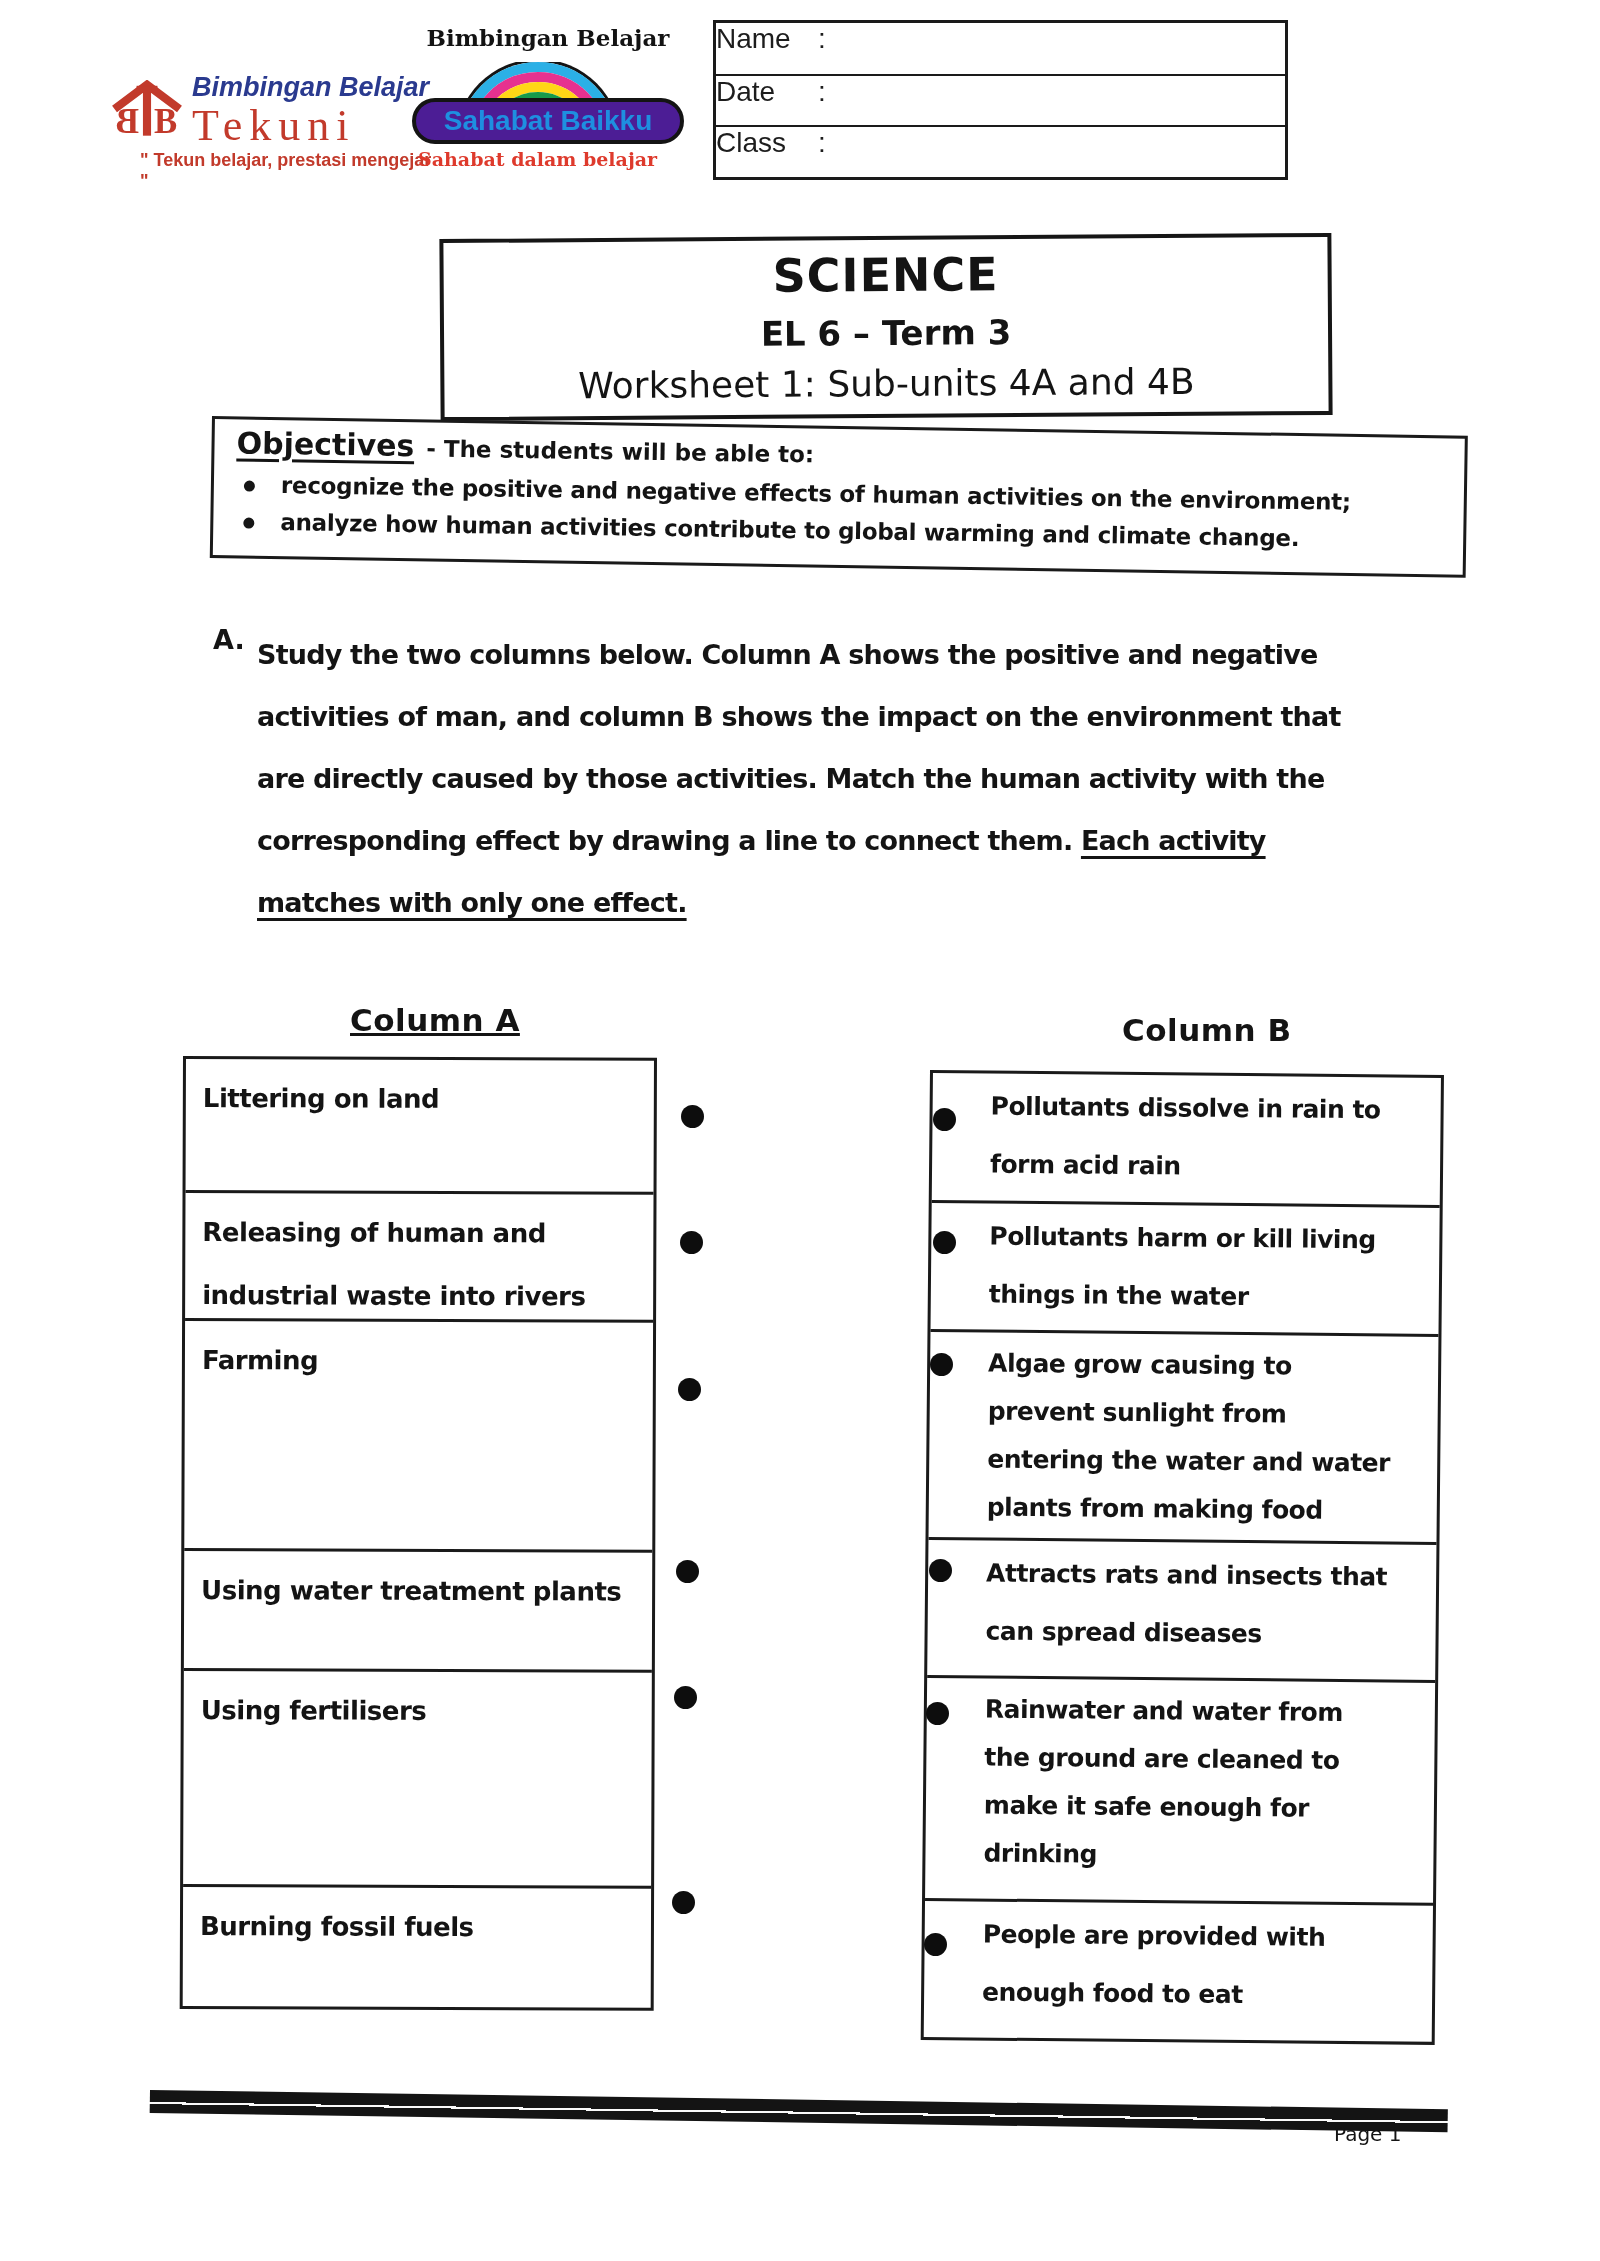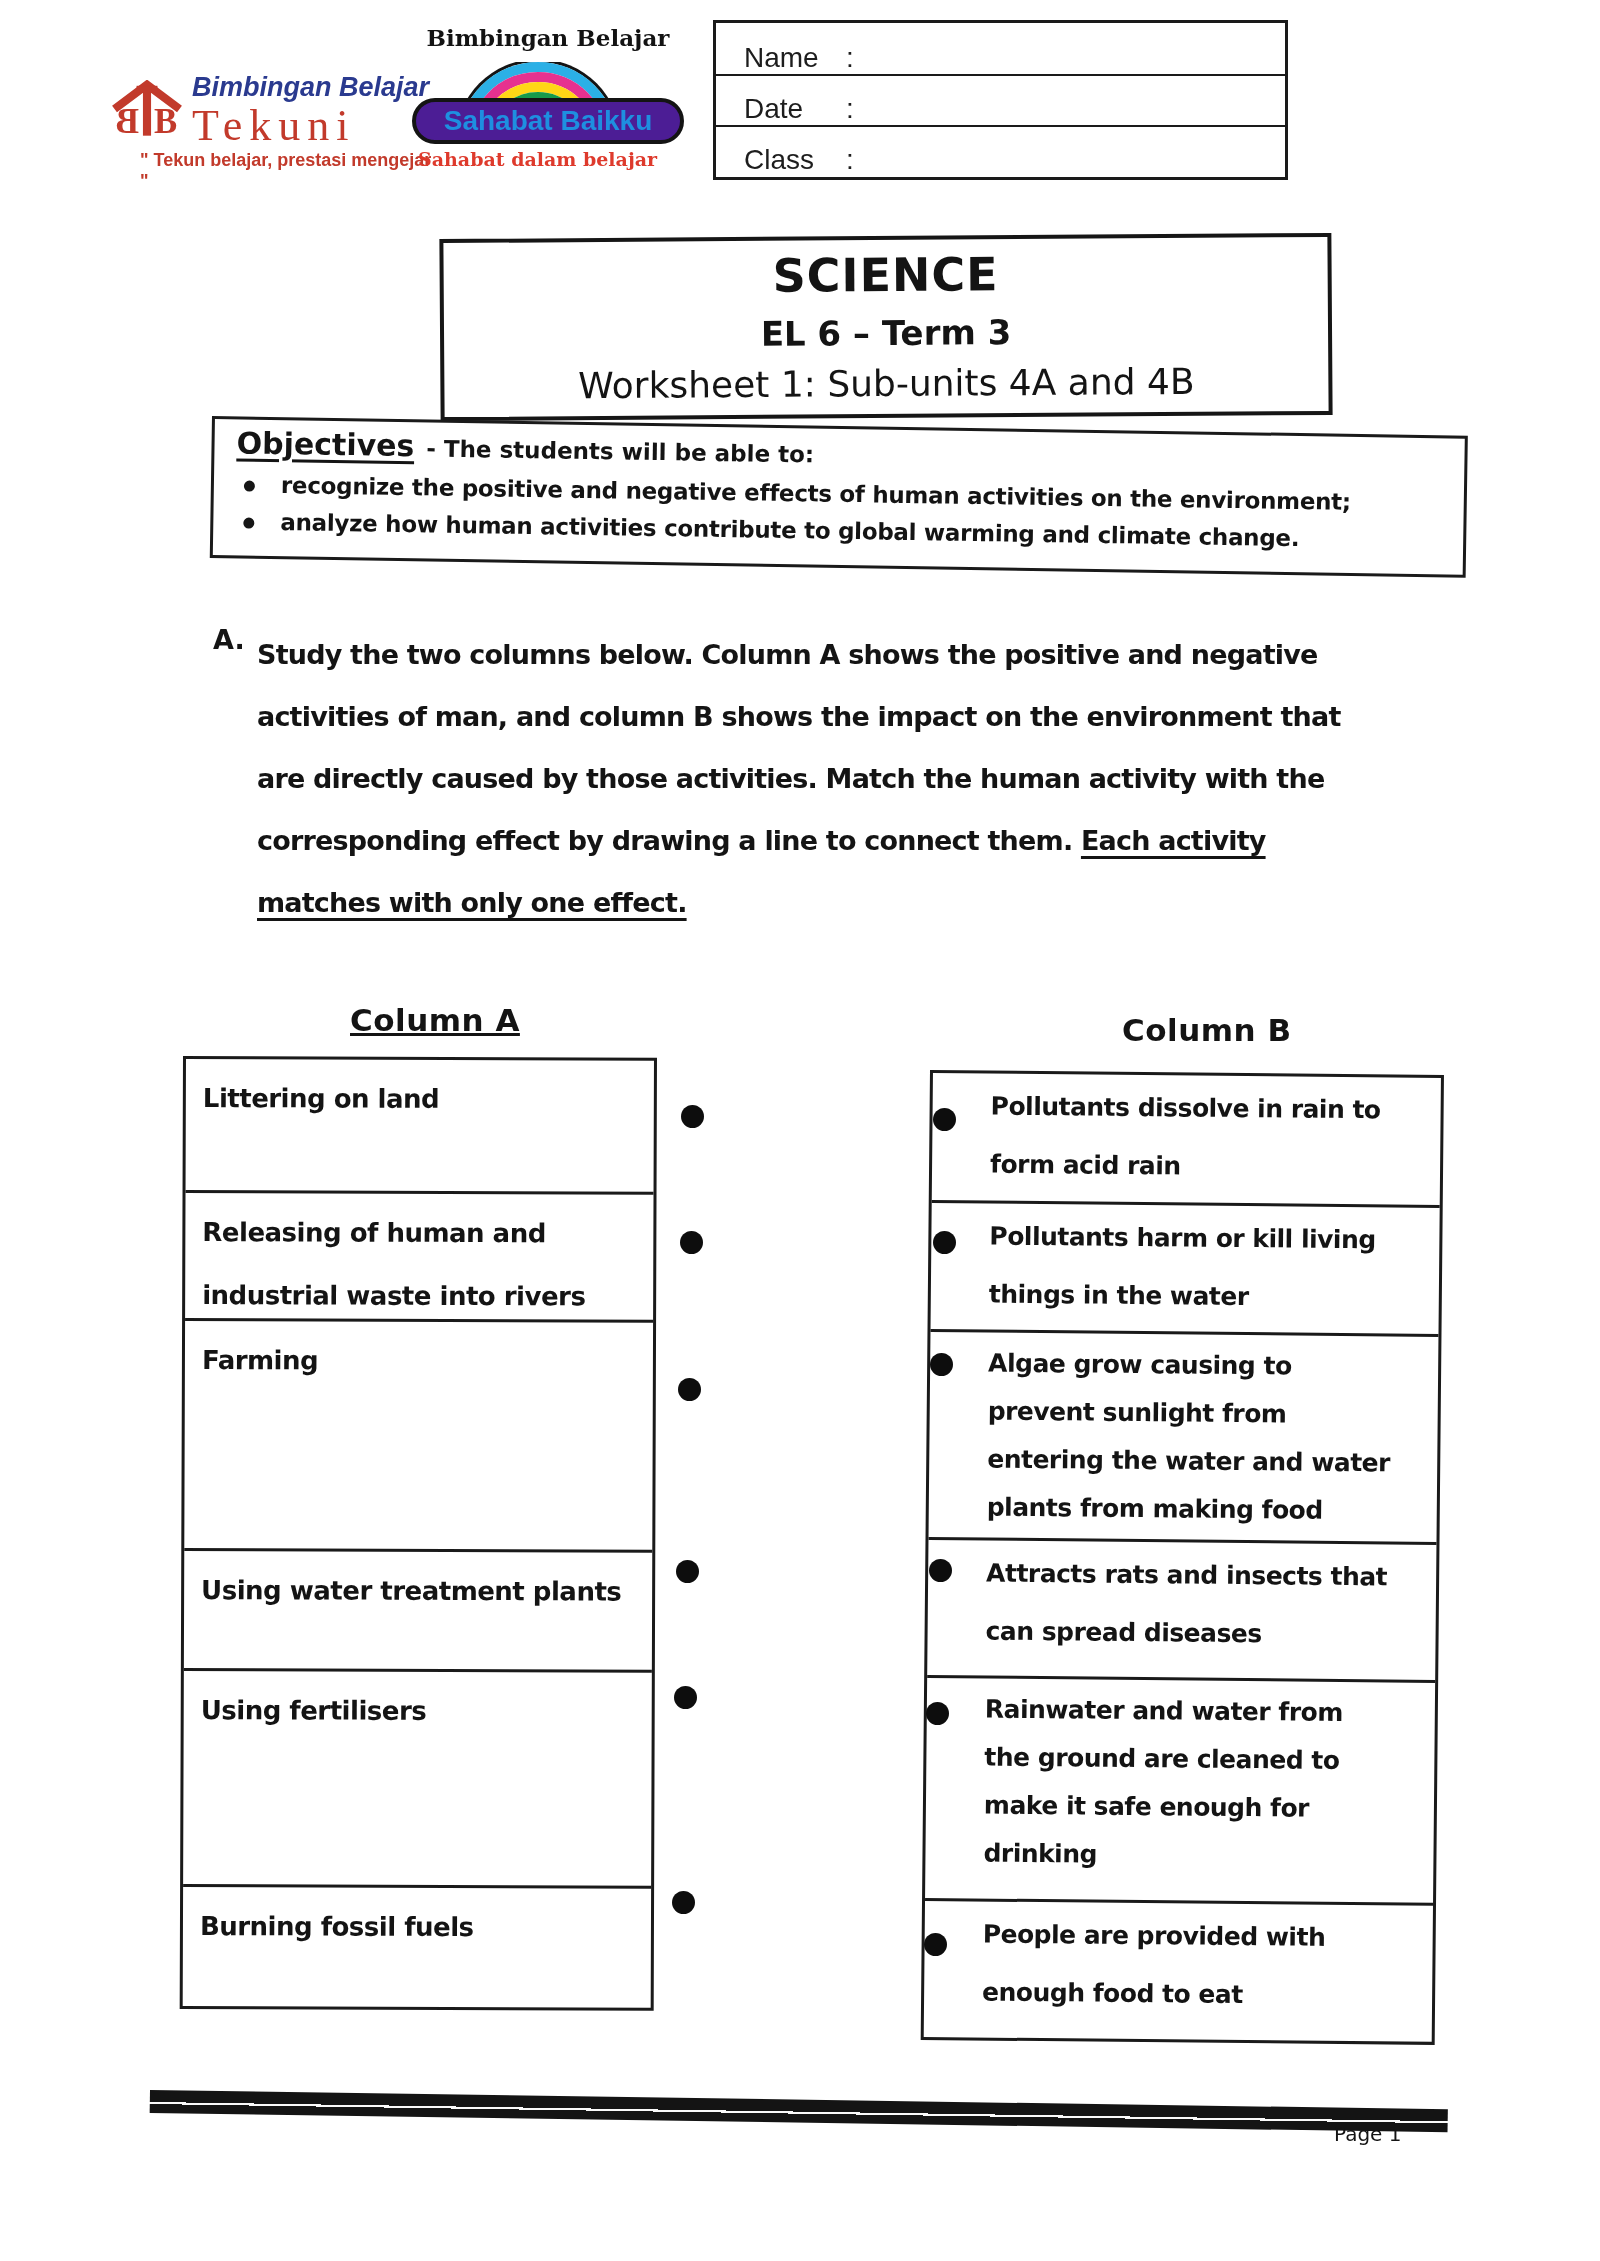--- a/index.html
+++ b/index.html
@@ -29,21 +29,21 @@
   .cloud{position:absolute;left:-16px;top:74px;width:272px;height:46px;background:#4c1d95;
          border:4px solid #141414;border-radius:24px;display:flex;align-items:center;
          justify-content:center;z-index:2;box-sizing:border-box;}
   .sb-name{font-family:"Liberation Sans",sans-serif;font-weight:bold;font-size:28px;color:#1e8fe0;}
   .sb-tag{position:absolute;left:-10px;top:124px;width:260px;text-align:left;
           font-family:"DejaVu Serif",serif;font-weight:bold;font-size:19px;color:#de3a2c;}
 
   
   .info-table{position:absolute;left:713px;top:20px;width:575px;height:160px;
               border:3px solid #1a1a1a;box-sizing:border-box;background:#fff;}
-  .info-row{height:51px;display:flex;align-items:flex-end;padding-left:28px;
+  .info-row{height:51px;display:flex;align-items:flex-start;padding-left:0;
             font-family:"Liberation Sans",sans-serif;font-size:28px;color:#1d1d1d;box-sizing:border-box;}
   .info-row + .info-row{border-top:2px solid #1a1a1a;}
   .info-label{width:102px;}
   .info-colon{width:40px;}
   .info-value{flex:1;height:100%;}
   .score-box{position:absolute;left:1290px;top:24px;width:238px;height:158px;
              border:3px solid #1a1a1a;box-sizing:border-box;background:#fff;
              display:flex;align-items:center;padding-left:14px;
              font-family:"Liberation Sans",sans-serif;font-size:28px;color:#1d1d1d;}
 

